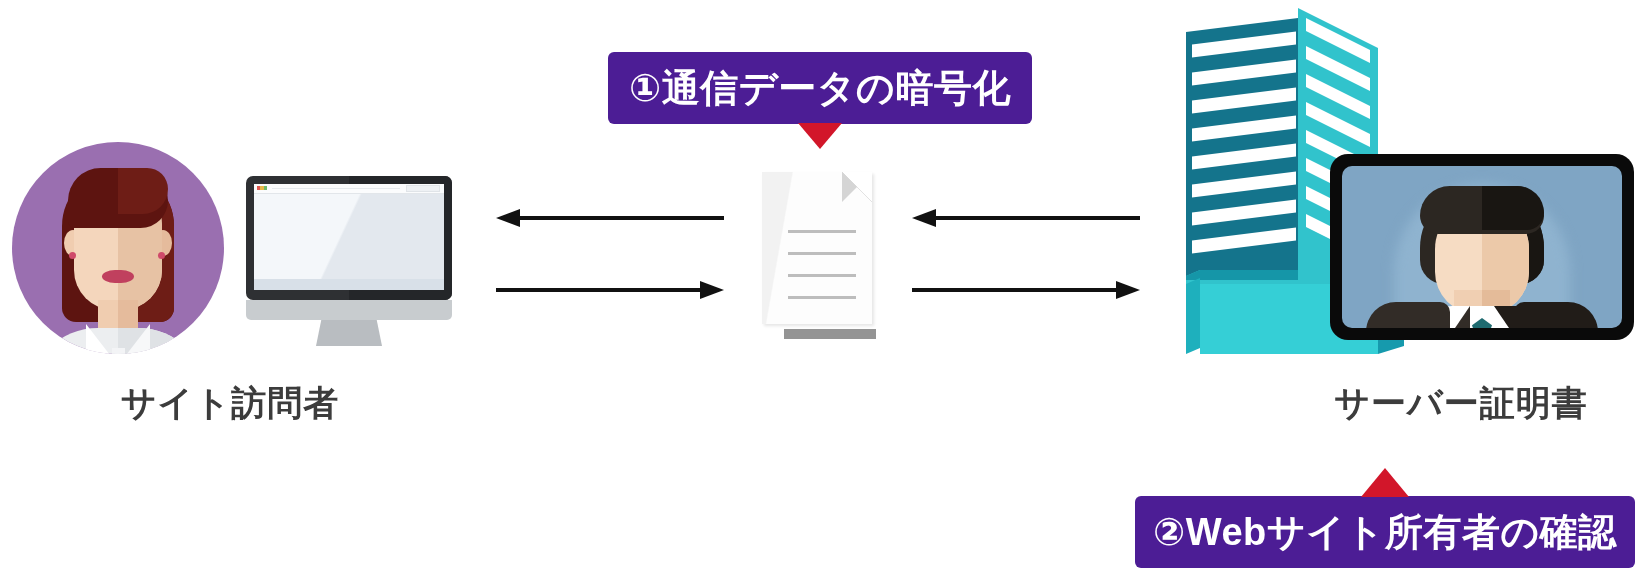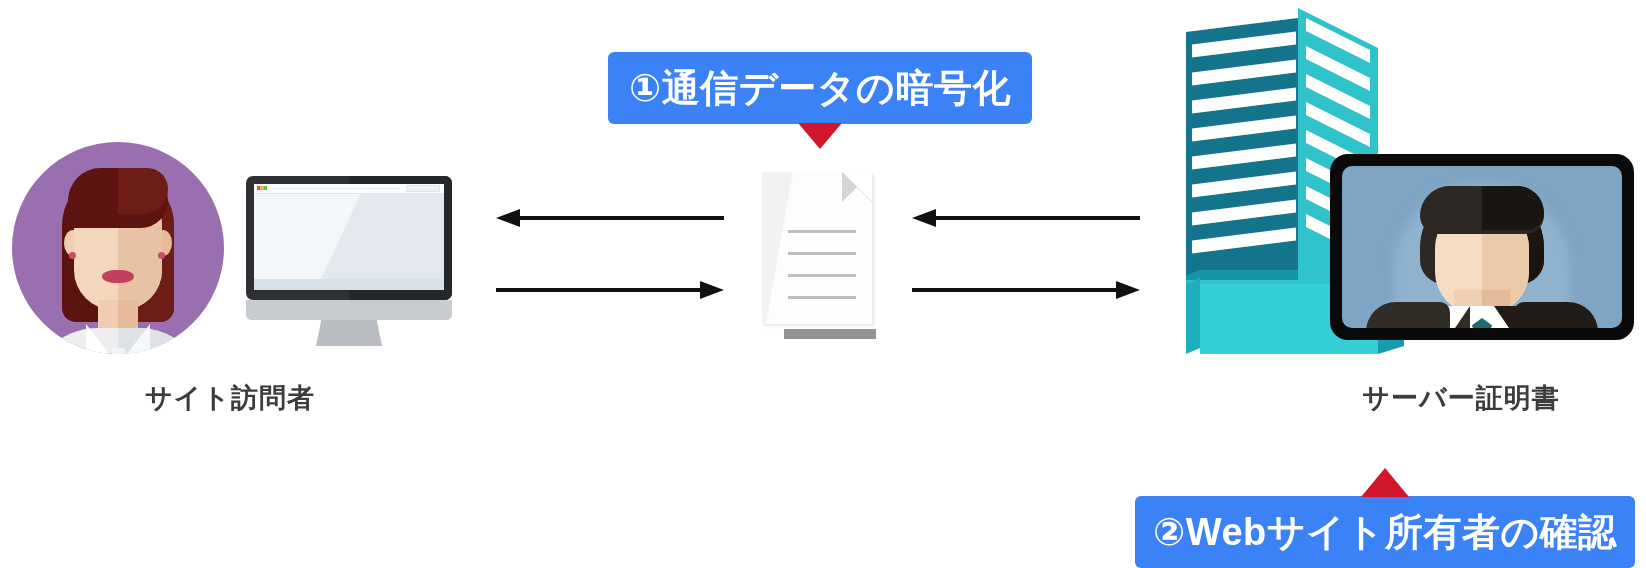--- a/index.html
+++ b/index.html
@@ -14,21 +14,21 @@
     position: relative;
     width: 1646px;
     height: 568px;
     background: #ffffff;
     overflow: hidden;
   }
 
   
   .callout {
     position: absolute;
-    background: #3b82f6;
+    background: #4c1d95;
     border-radius: 6px;
     display: flex;
     align-items: center;
     justify-content: center;
     box-sizing: border-box;
   }
   .callout-text {
     color: #ffffff;
     font-weight: bold;
     white-space: nowrap;
@@ -67,21 +67,21 @@
     top: -28px;
     border-left: 24px solid transparent;
     border-right: 24px solid transparent;
     border-bottom: 29px solid #d2162a;
   }
 
   
   .caption {
     position: absolute;
     color: #3c3c3c;
-    font-size: 27px;
+    font-size: 35px;
     font-weight: bold;
     text-align: center;
     white-space: nowrap;
     letter-spacing: 1px;
   }
   #caption-visitor { left: 0px;    top: 380px; width: 460px; }
   #caption-info    { left: 660px;  top: 380px; width: 320px; }
   #caption-cert    { left: 1256px; top: 380px; width: 410px; text-align: center; }
 
   

